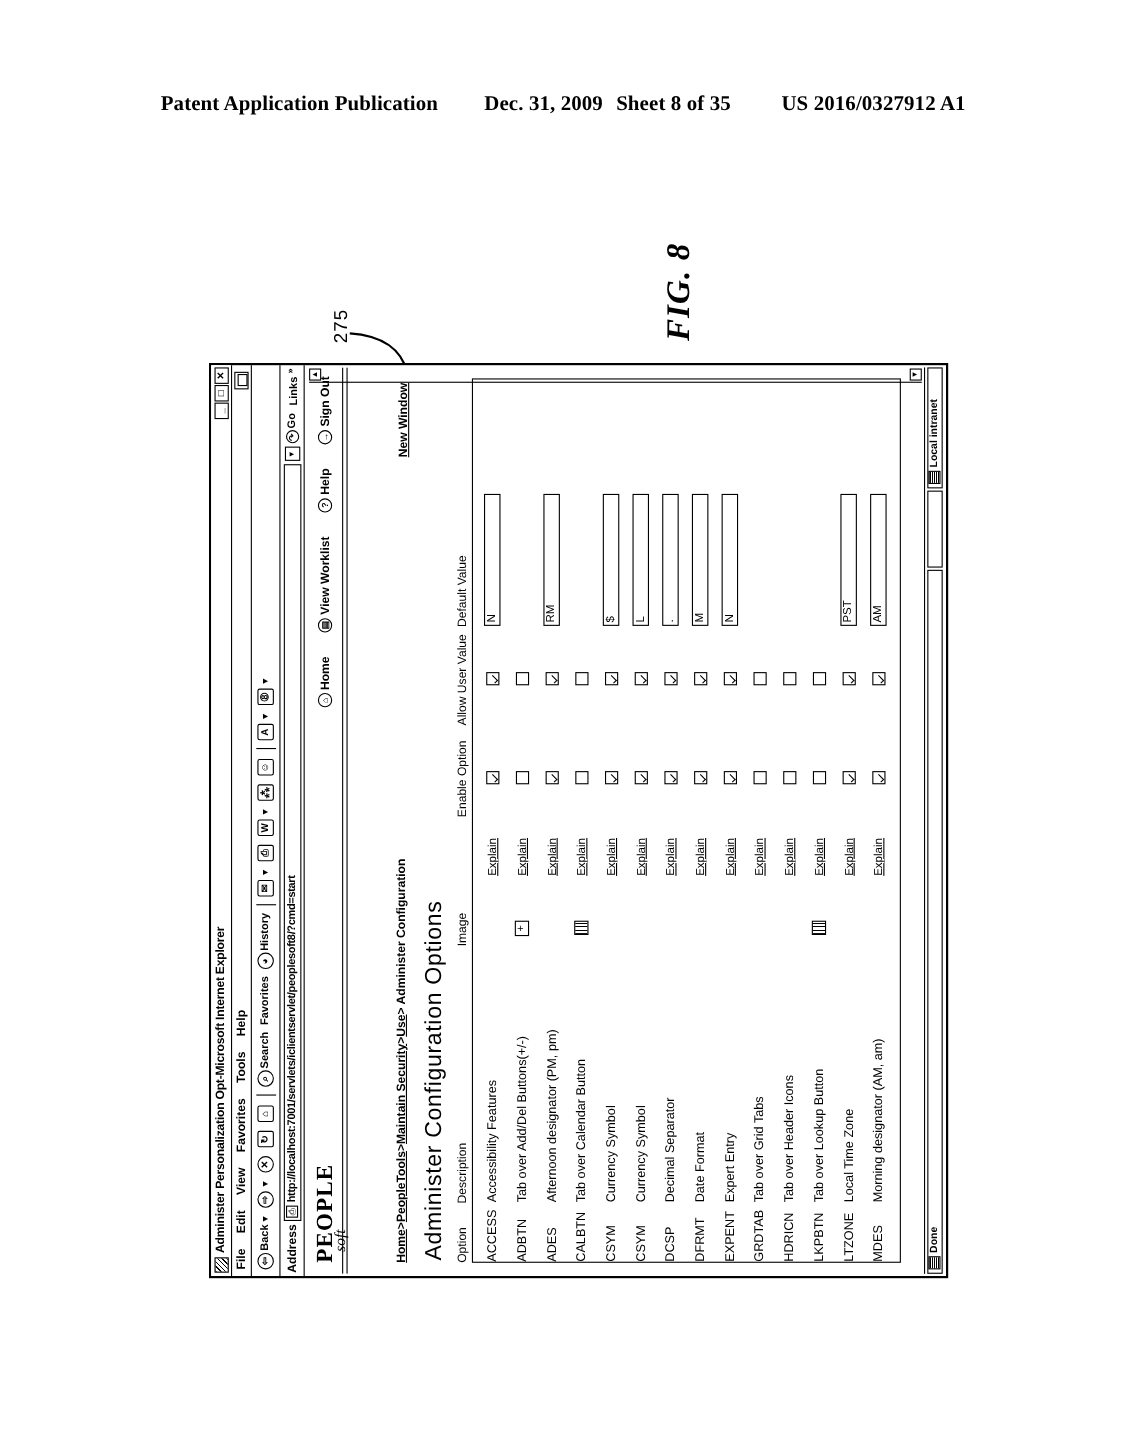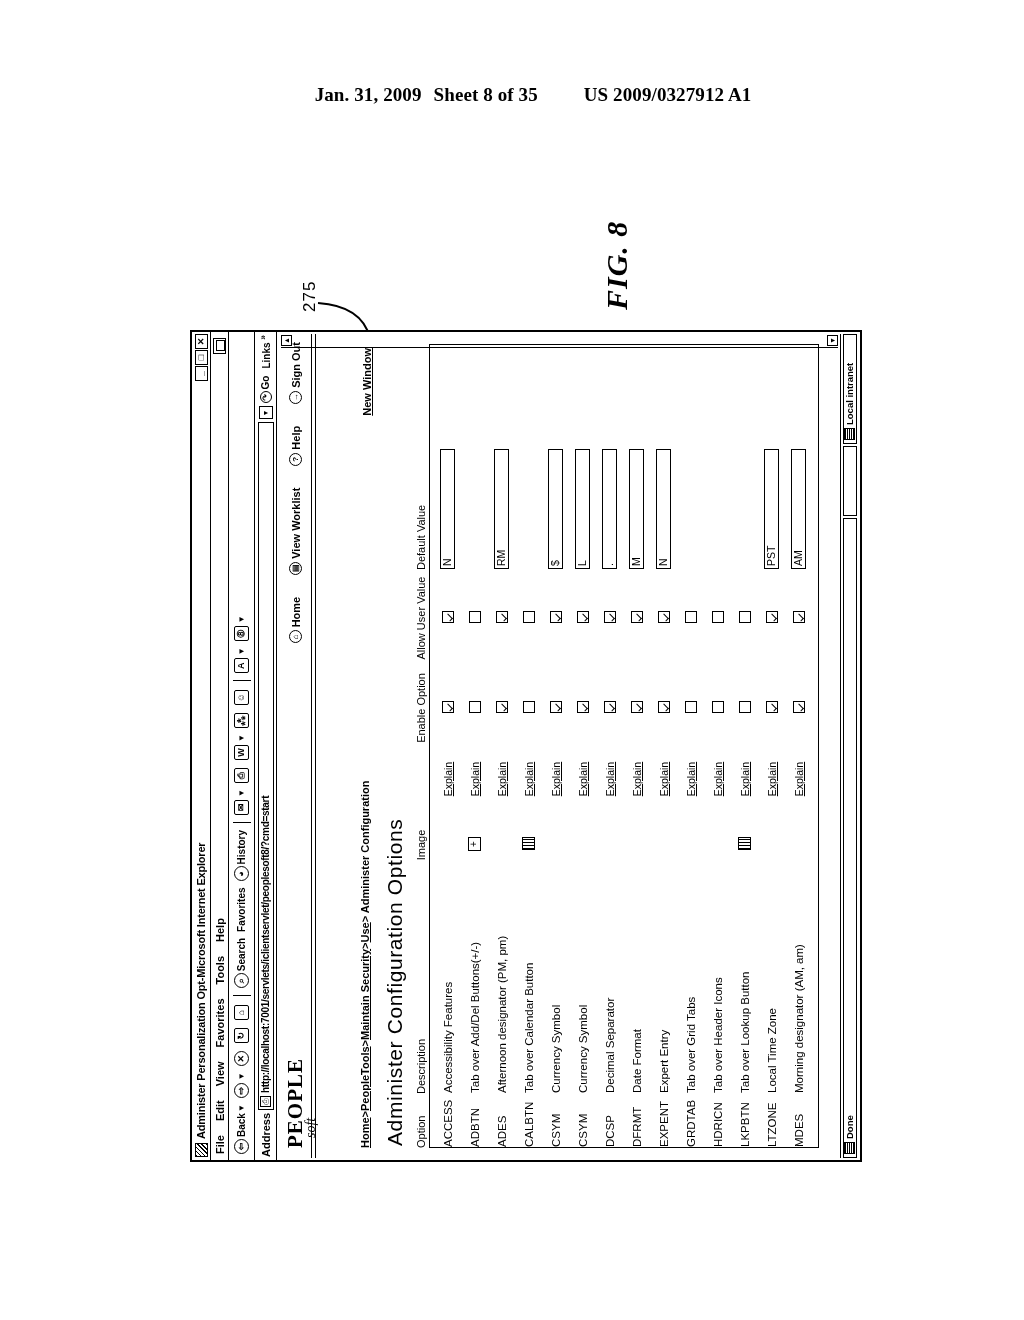--- a/index.html
+++ b/index.html
@@ -157,26 +157,27 @@
   .figlabel{position:absolute;font-family:"Liberation Serif",serif;font-style:italic;
       font-weight:bold;font-size:30px;white-space:nowrap;
       transform:rotate(-90deg);transform-origin:left top;letter-spacing:1px;}
   svg.leaders{position:absolute;left:0;top:0;width:1024px;height:1320px;
       pointer-events:none;}
 </style>
 </head>
 <body>
 
 <div class="pat-header">
+  <span>Patent Application Publication</span>
   <span class="ph-gap1"></span>
-  <span>Jan. 31, 2009</span>
+  <span>Dec. 31, 2009</span>
   <span class="ph-gap2"></span>
   <span>Sheet 8 of 35</span>
   <span class="ph-gap3"></span>
-  <span>US 2009/0327912 A1</span>
+  <span>US 2016/0327912 A1</span>
 </div>
 
 <div id="fig-stage">
 
   <svg class="leaders">
 
     <path d="M318,303 C348,305 365,318 370,338" fill="none" stroke="#000" stroke-width="2"></path>
 
     <path d="M428,440 C436,452 438,458 440,468" fill="none" stroke="#000" stroke-width="2"></path>
 

